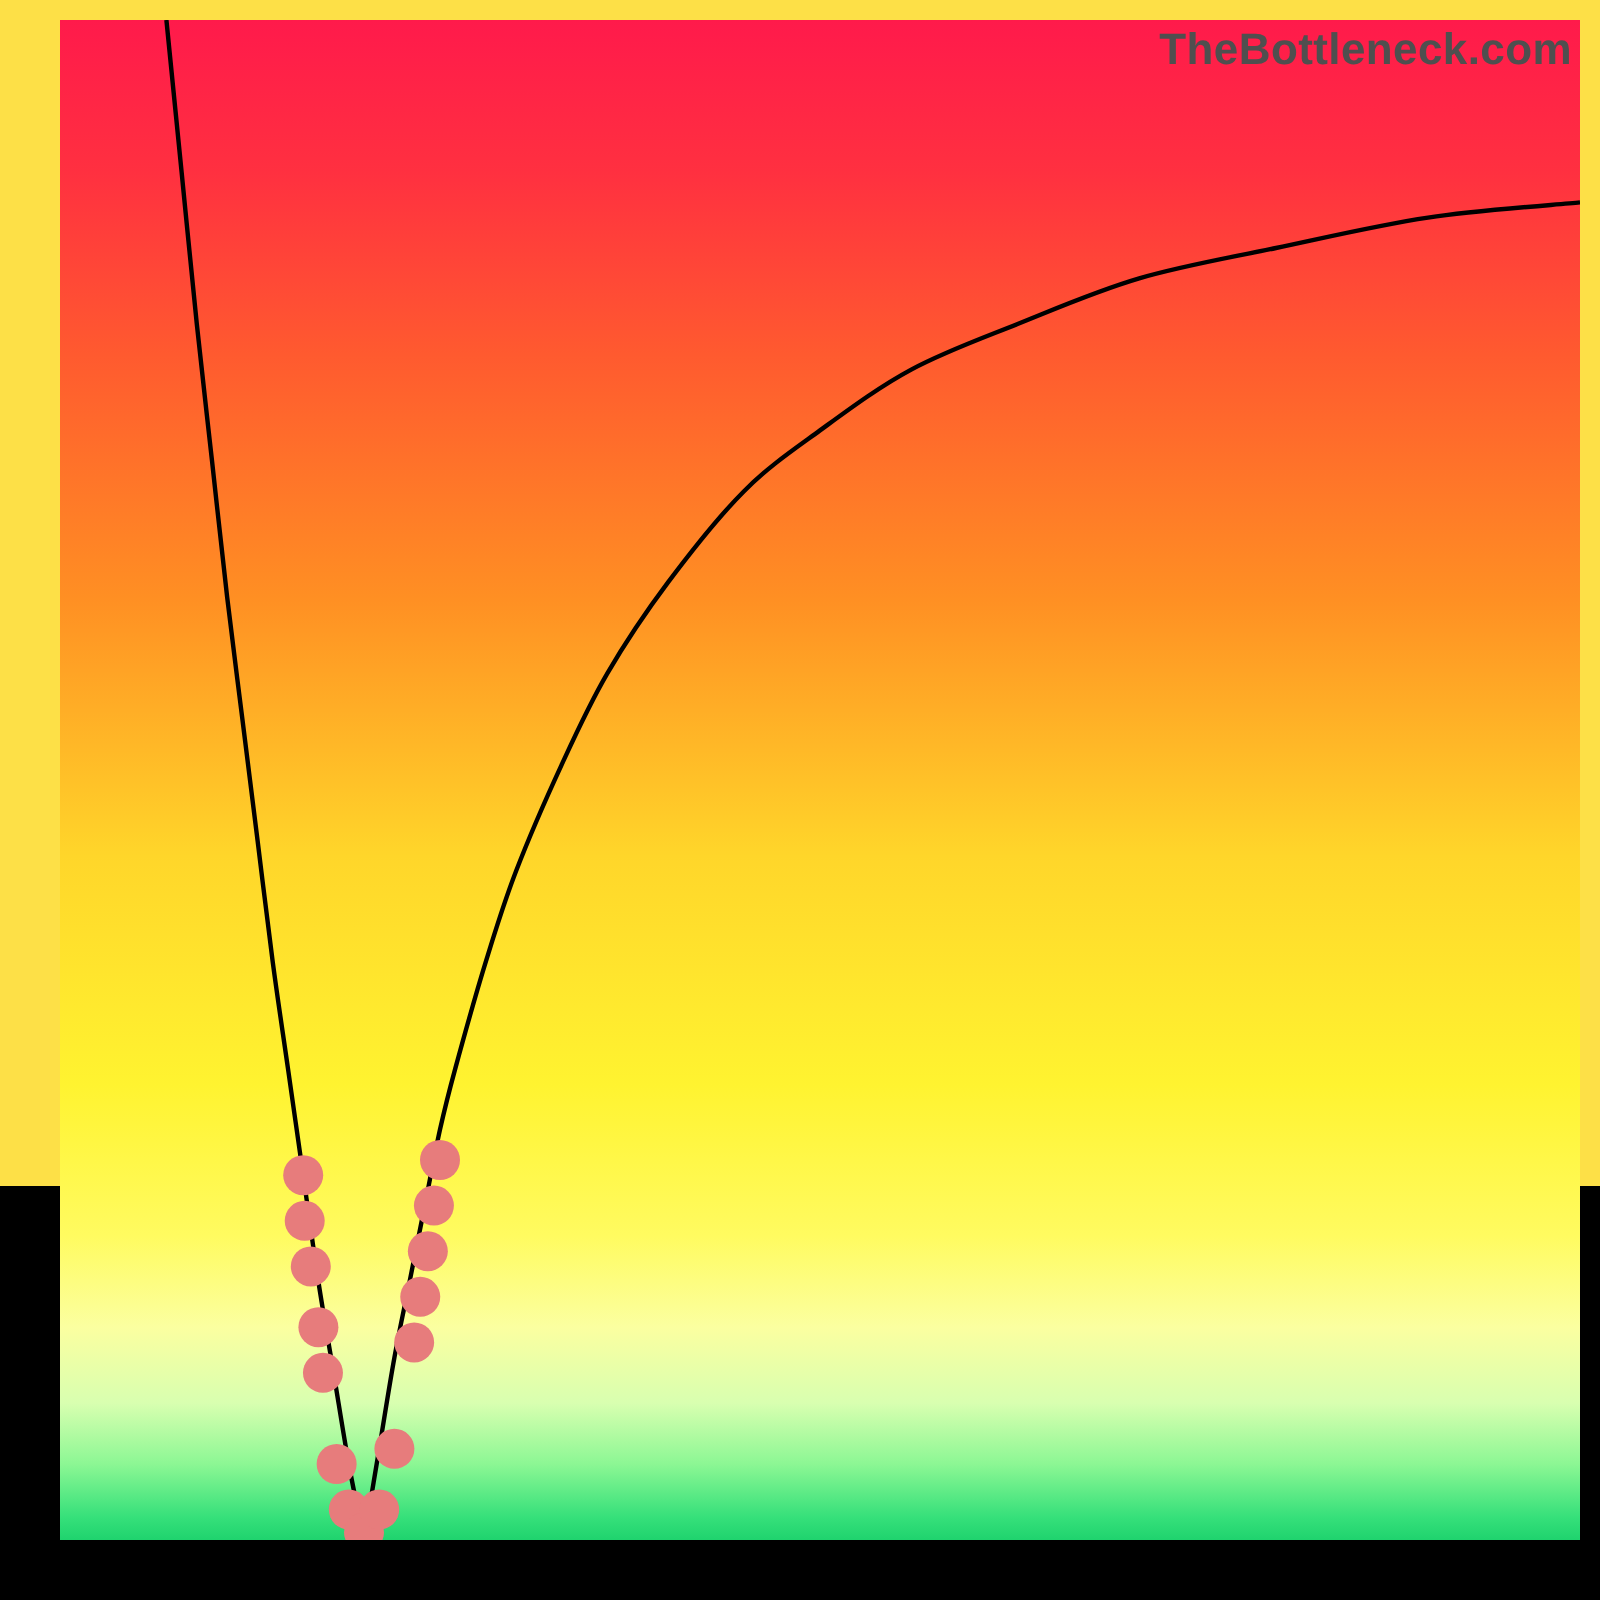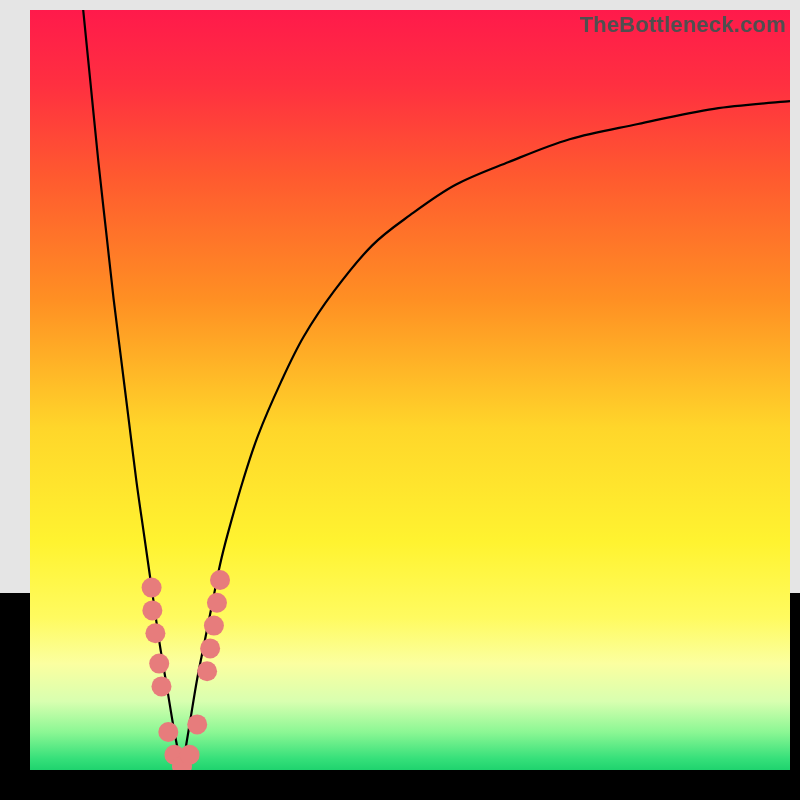--- a/index.html
+++ b/index.html
@@ -7,21 +7,21 @@
     padding: 0;
     width: 800px;
     height: 800px;
     overflow: hidden;
     background: #000;
     font-family: Arial, Helvetica, sans-serif;
   }
   .outer {
     width: 800px;
     height: 593px;
-    background: #e5e5e5;
+    background: #fde047;
     position: relative;
   }
   .plot-area {
     position: absolute;
     left: 30px;
     top: 10px;
     width: 760px;
     height: 760px;
     overflow: hidden;
   }

